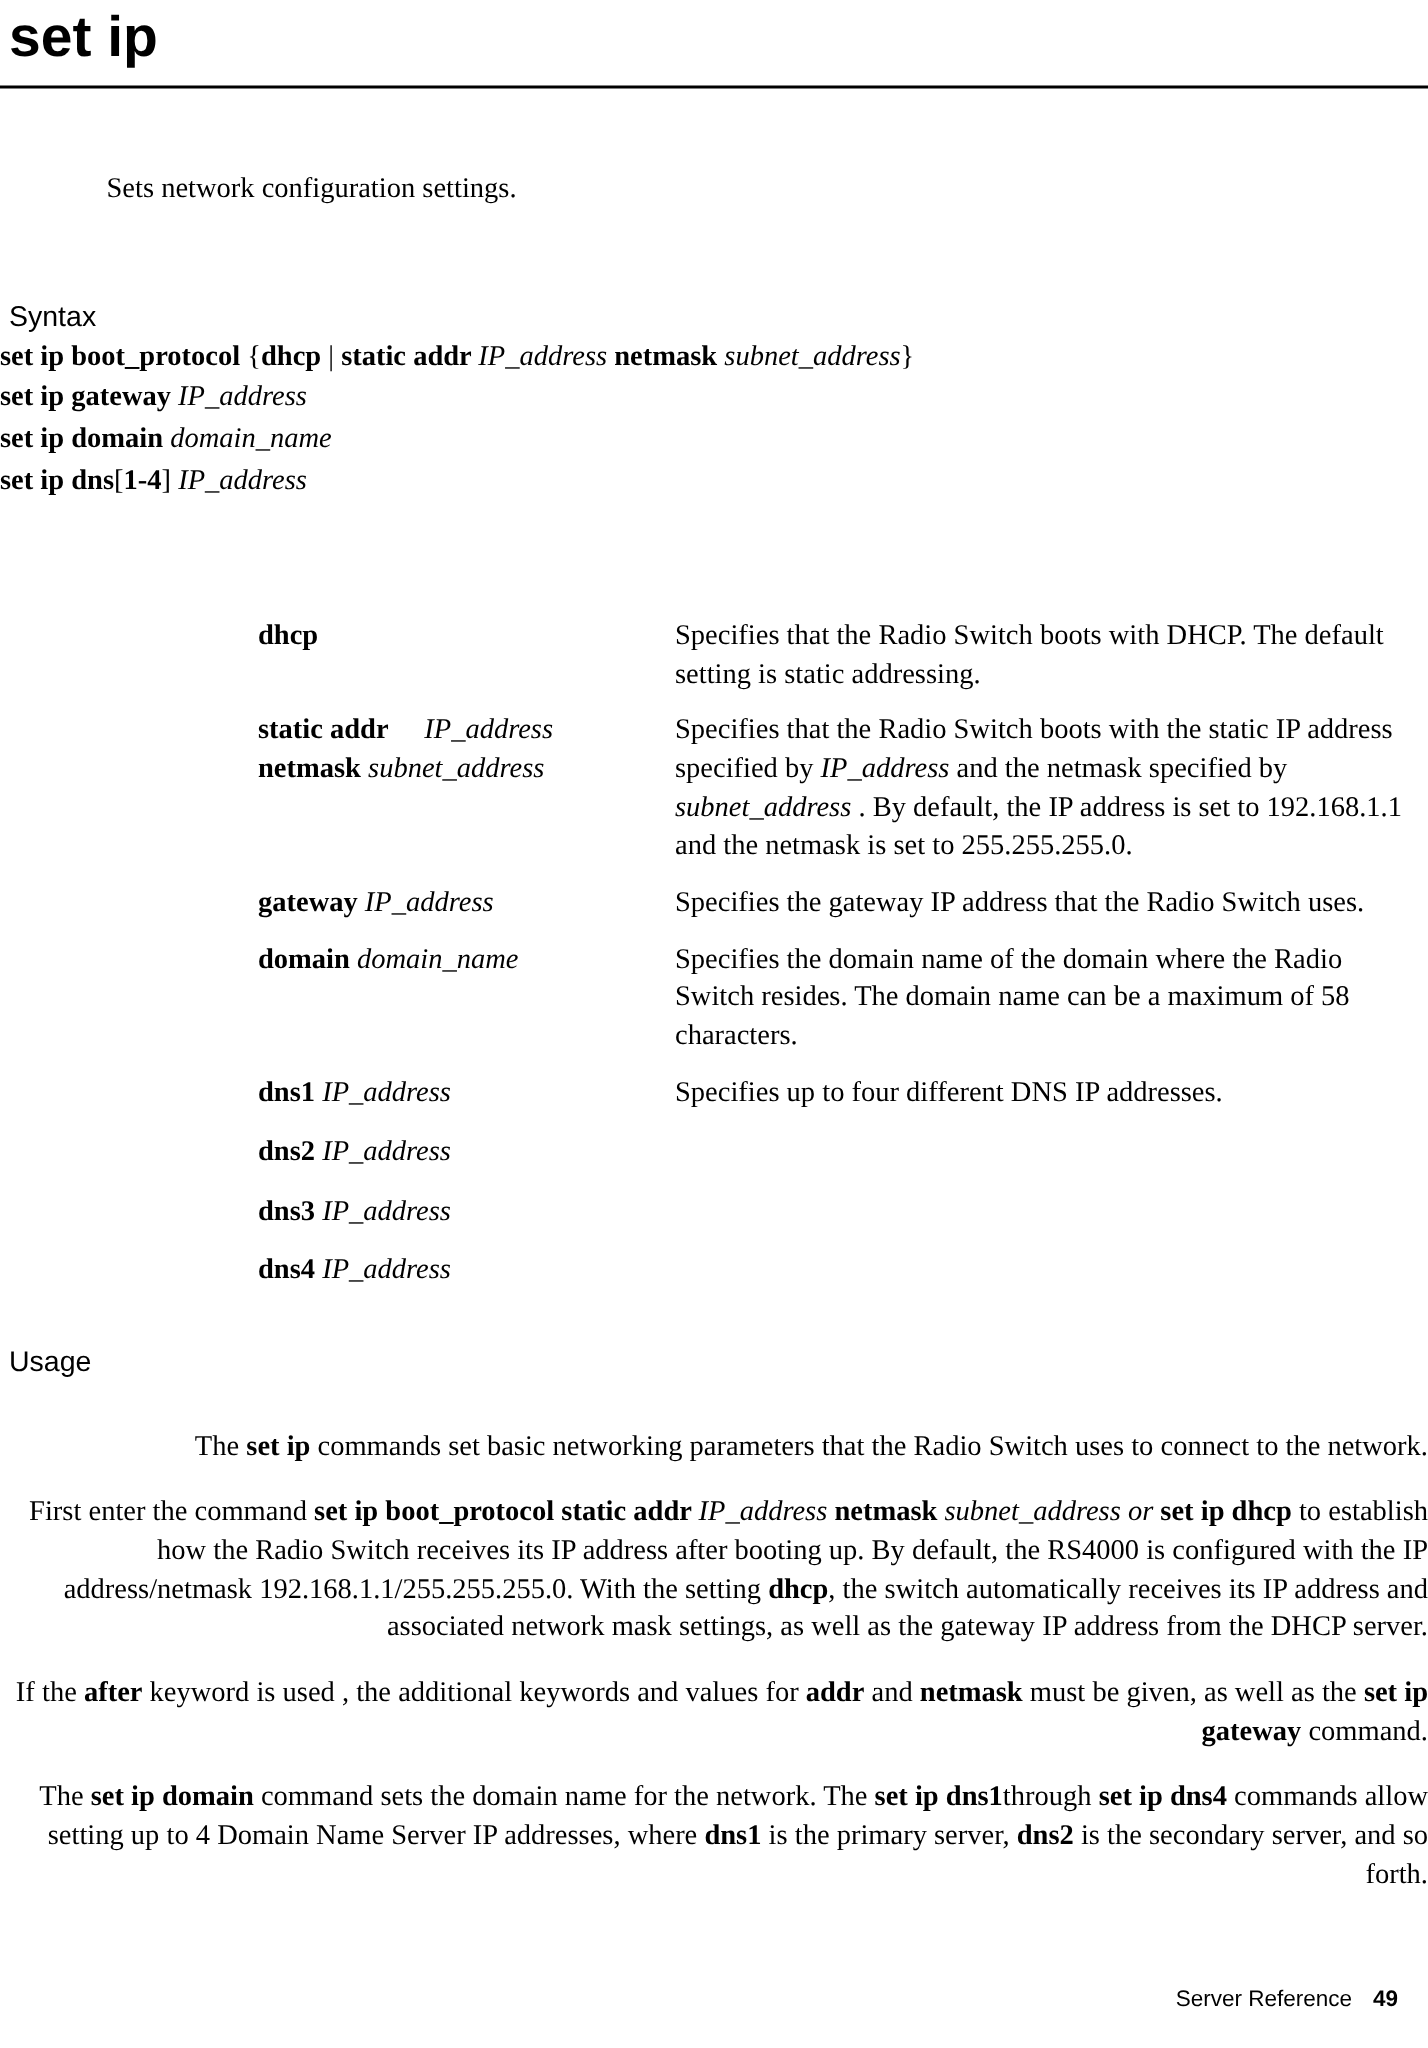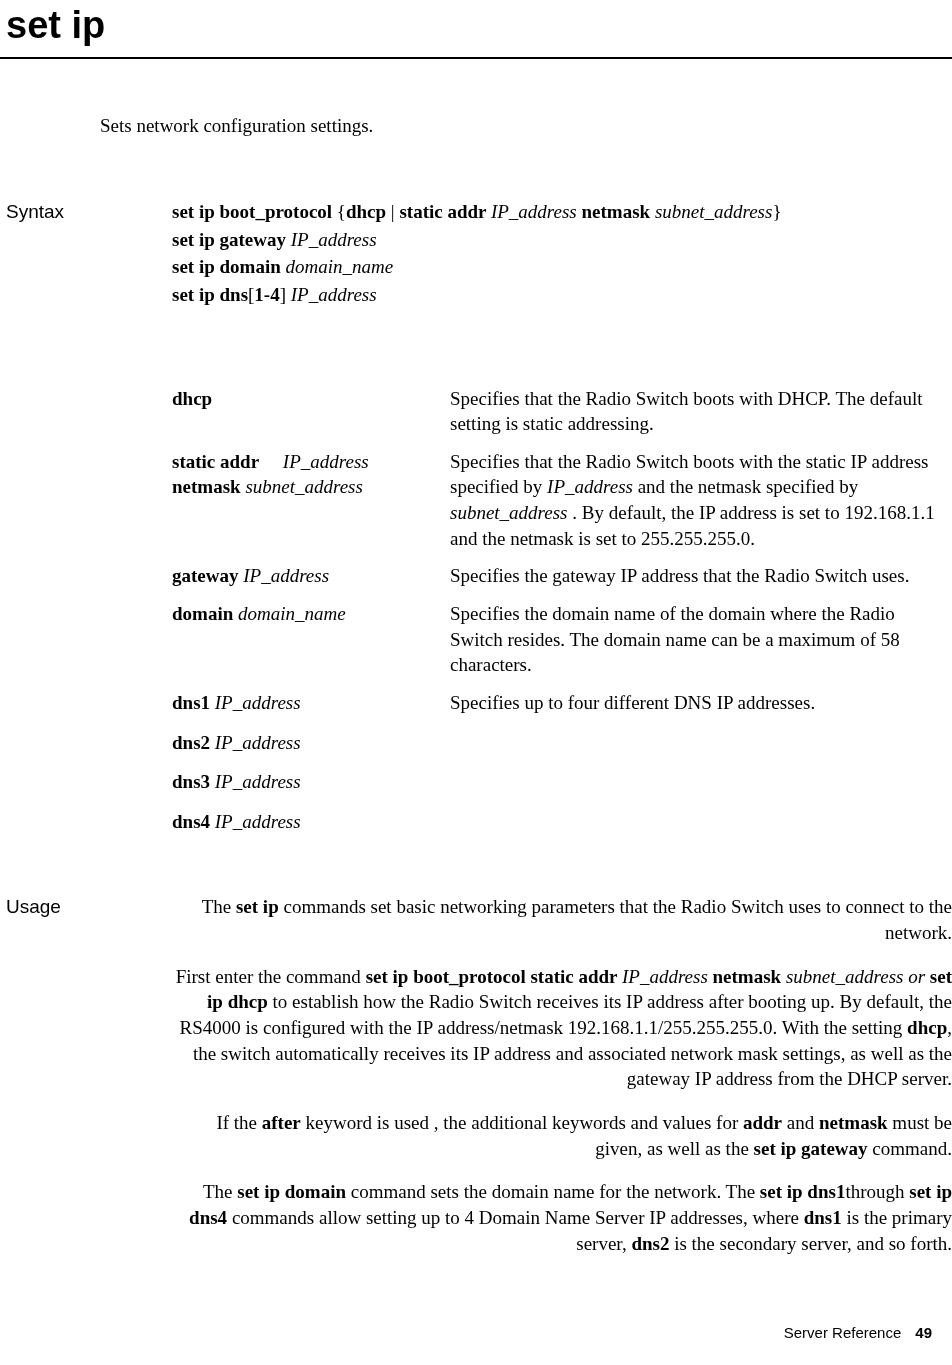--- a/index.html
+++ b/index.html
@@ -28,27 +28,28 @@
     .title-rule {
       border: none;
       border-top: 2.5px solid #000;
       margin-top: 6px;
       margin-bottom: 0;
       width: 100%;
     }
     .content {
     }
     .intro {
-      margin-left: 100px;
+      margin-left: 71px;
       margin-top: 54px;
       margin-bottom: 60px;
     }
     .section {
       display: flex;
       margin-bottom: 0;
+      flex-direction: column;
     }
     .section-label {
       font-family: Arial, Helvetica, sans-serif;
       font-size: 19px;
       width: 172px;
       flex-shrink: 0;
       padding-left: 6px;
       padding-top: 0;
     }
     .section-body {
@@ -76,21 +77,22 @@
       flex-shrink: 0;
       padding-right: 10px;
     }
     .param-desc {
       flex: 1;
     }
     .param-row.tight {
       margin-bottom: 14px;
     }
     .usage-section {
-      margin-top: 60px;
+      margin-top: 36px;
+      gap: 30px;
     }
     .usage-para {
       margin-bottom: 18px;
       text-align: right;
     }
     .footer {
       position: absolute;
       bottom: 22px;
       right: 20px;
       font-family: Arial, Helvetica, sans-serif;

